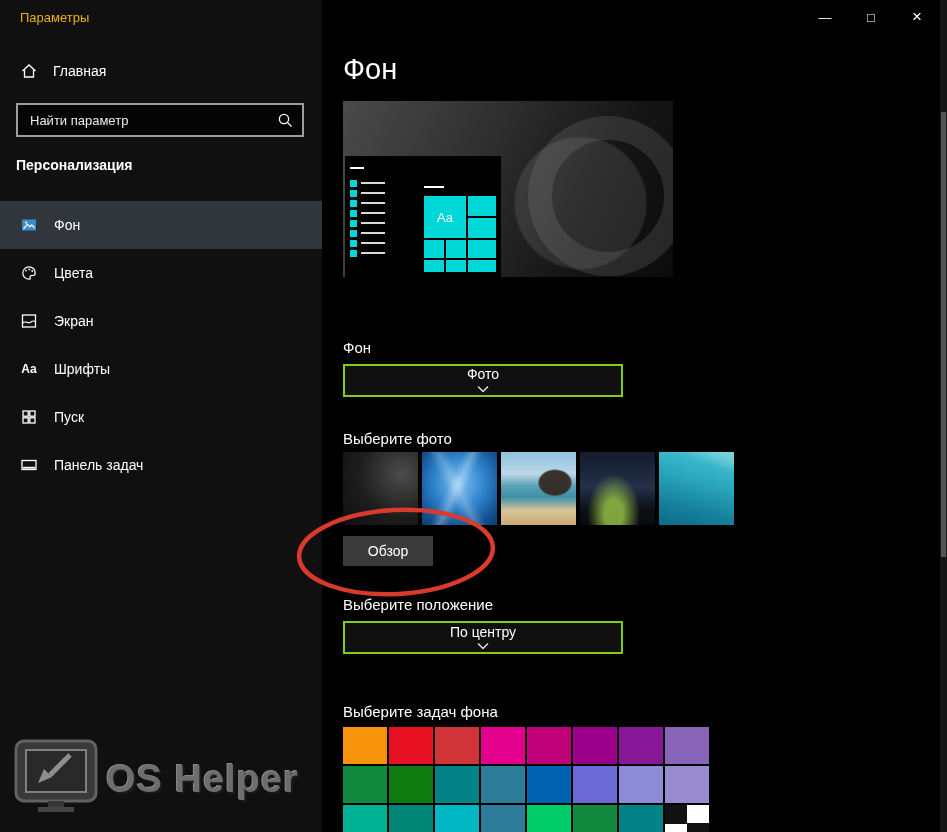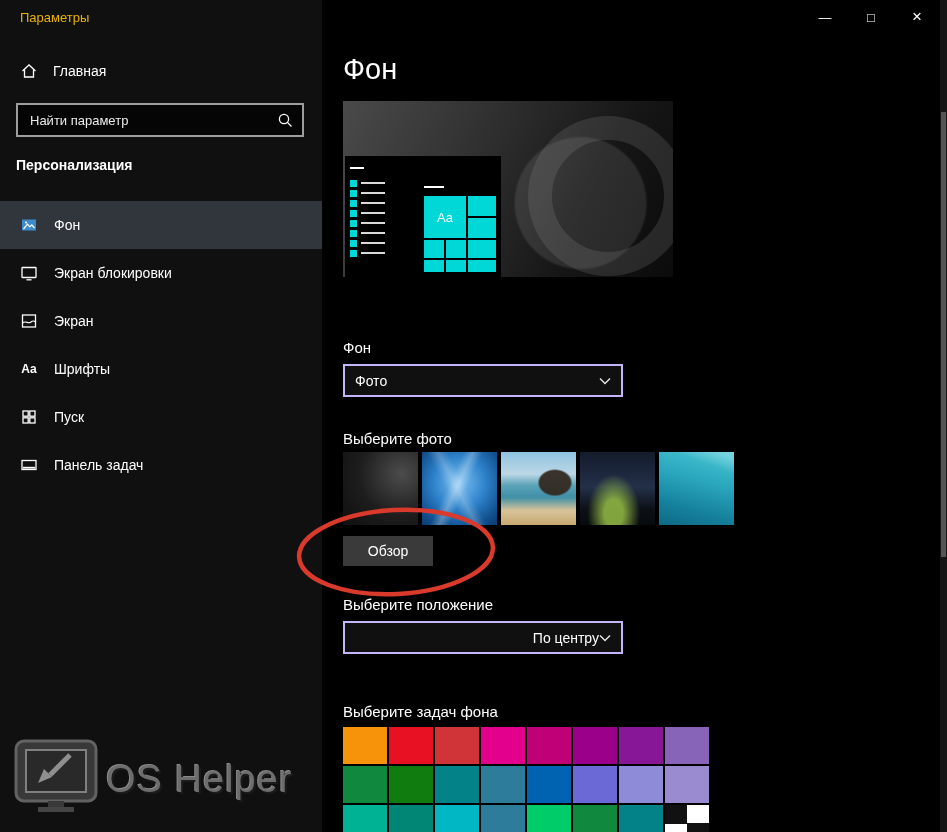--- a/index.html
+++ b/index.html
@@ -44,22 +44,22 @@
   .mock-burger { position:absolute; left:5px; top:11px; width:14px; height:2px; background:#fff; }
   .mock-grouptitle { position:absolute; left:79px; top:30px; width:20px; height:2px; background:#fff; }
   .mock-row { position:absolute; left:5px; width:40px; height:7px; }
   .mock-row .sq { position:absolute; left:0; top:0; width:7px; height:7px; background:#00d7d7; }
   .mock-row .ln { position:absolute; left:11px; top:2px; width:24px; height:2px; background:#d9d9d9; }
   .mock-tile { position:absolute; background:#00d7d7; }
   .mock-tile.aa { display:flex; align-items:center; justify-content:center; font-size:13px; color:#fff; }
   .field-label { position:absolute; left:343px; font-size:15px; }
   .select {
     position:absolute; left:343px; width:280px; height:33px; background:#101010;
-    border:2px solid #c4b5fd; display:flex; align-items:center; justify-content:space-between;
-    padding:0 10px; font-size:14px; cursor:default;
+    border:2px solid #84cc16; display:flex; align-items:center; justify-content:space-between;
+    padding:0 10px; font-size:14px; cursor:default;flex-direction:column;
   }
   .thumbs { position:absolute; left:343px; top:452px; display:flex; gap:4px; }
   .thumb { width:75px; height:73px; }
   .thumb-1 { background:radial-gradient(circle at 78% 30%,#4c4c4c,#1d1d1d 55%,#0f0f0f); }
   .thumb-2 { background:
       linear-gradient(115deg,transparent 38%,rgba(255,255,255,0.28) 47%,transparent 56%),
       linear-gradient(62deg,transparent 38%,rgba(255,255,255,0.22) 48%,transparent 57%),
       radial-gradient(circle at 50% 42%,#7cc0f0 0%,#2f84cc 45%,#11508f 80%,#0b3c70 100%); }
   .thumb-3 { background:
       radial-gradient(ellipse at 72% 42%,rgba(50,42,33,0.95) 0 20%,transparent 23%),
@@ -81,21 +81,21 @@
   .annotation { position:absolute; pointer-events:none; }
   .swatches { position:absolute; left:343px; top:727px; }
   .swatch-row { display:flex; gap:2px; margin-bottom:2px; }
   .swatch { width:44px; height:37px; }
   .swatch-custom {
     background:conic-gradient(#fff 0 25%,#111 0 50%,#fff 0 75%,#111 0);
   }
   
   .watermark { position:absolute; left:12px; top:737px; display:flex; align-items:center; gap:6px; opacity:0.92; }
   .watermark-text {
-    font-size:38px; font-weight:400; letter-spacing:1px; color:#757575;
+    font-size:38px; font-weight:700; letter-spacing:1px; color:#757575;
     text-shadow:2px 2px 0 #1c1c1c, -1px -1px 0 #949494;
   }
   
   .scrollbar { position:absolute; right:0; top:0; width:7px; height:832px; background:#161616; }
   .scroll-thumb { position:absolute; right:1px; top:112px; width:5px; height:445px; background:#555; }
 </style>
 </head>
 <body>
 
 <div class="app">
@@ -131,25 +131,27 @@
               <rect x="2" y="3.5" width="14" height="11" fill="#3f8bc9"></rect>
               <circle cx="6" cy="6.5" r="1.1" fill="#fff"></circle>
               <path d="M3.5 13 L7.5 8.2 L9.8 10.8 L11.8 8.8 L14.5 12" fill="none" stroke="#fff" stroke-width="1.2"></path>
             </svg>
         </span>
         <span>Фон</span>
       </div>
       <div class="nav-item">
         <span class="icon">
           <svg viewBox="0 0 18 18" width="18" height="18">
-              <rect x="2" y="3.5" width="14" height="10" rx="0.5" fill="none" stroke="#fff" stroke-width="1.3"></rect>
-              <line x1="6.5" y1="15.8" x2="11.5" y2="15.8" stroke="#fff" stroke-width="1.3"></line>
-            </svg>
-        </span>
-        <span>Экран блокировки</span>
+              <path d="M9 2.8 a6.2 6.2 0 1 0 0 12.4 c1.2 0 1.6 -0.9 1.2 -1.7 c-0.5 -1 0.2 -2 1.3 -2 h1.4 c1.3 0 2.3 -1 2.3 -2.5 C15.2 5.4 12.4 2.8 9 2.8 Z" fill="none" stroke="#fff" stroke-width="1.2"></path>
+              <circle cx="6" cy="6.6" r="0.9" fill="#fff"></circle>
+              <circle cx="9.3" cy="5.4" r="0.9" fill="#fff"></circle>
+              <circle cx="12.2" cy="7" r="0.9" fill="#fff"></circle>
+            </svg>
+        </span>
+        <span>Цвета</span>
       </div>
       <div class="nav-item">
         <span class="icon">
           <svg viewBox="0 0 18 18" width="18" height="18">
               <rect x="2.5" y="3" width="13" height="12" fill="none" stroke="#fff" stroke-width="1.3"></rect>
               <path d="M2.5 11 C6 8 8 12.5 11 10 C13 8.3 14.3 9 15.5 10" fill="none" stroke="#fff" stroke-width="1.1"></path>
             </svg>
         </span>
         <span>Экран</span>
       </div>

